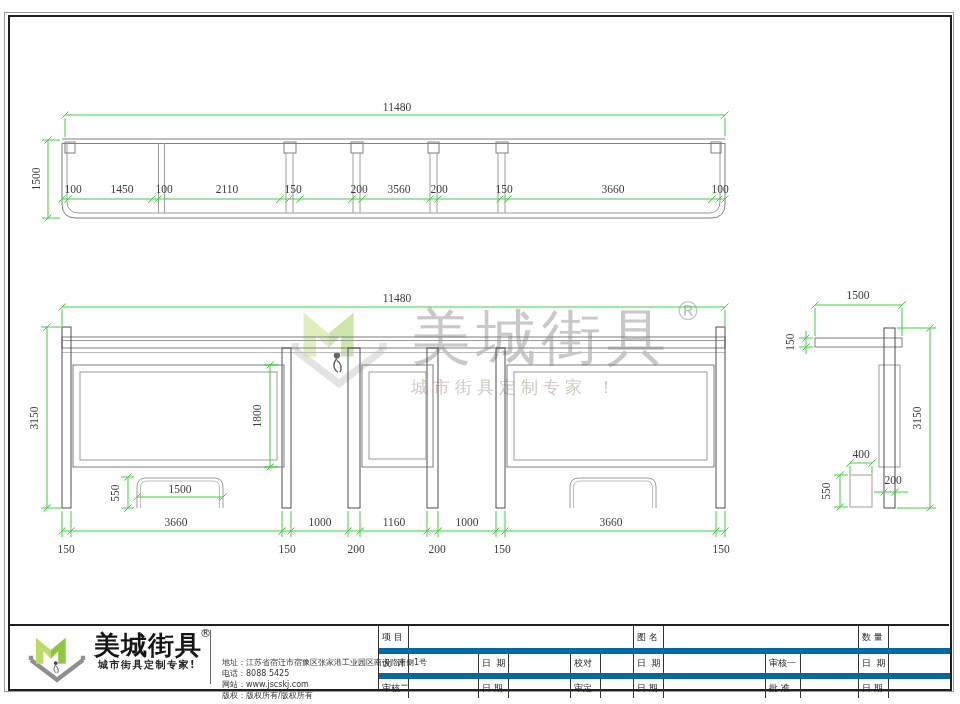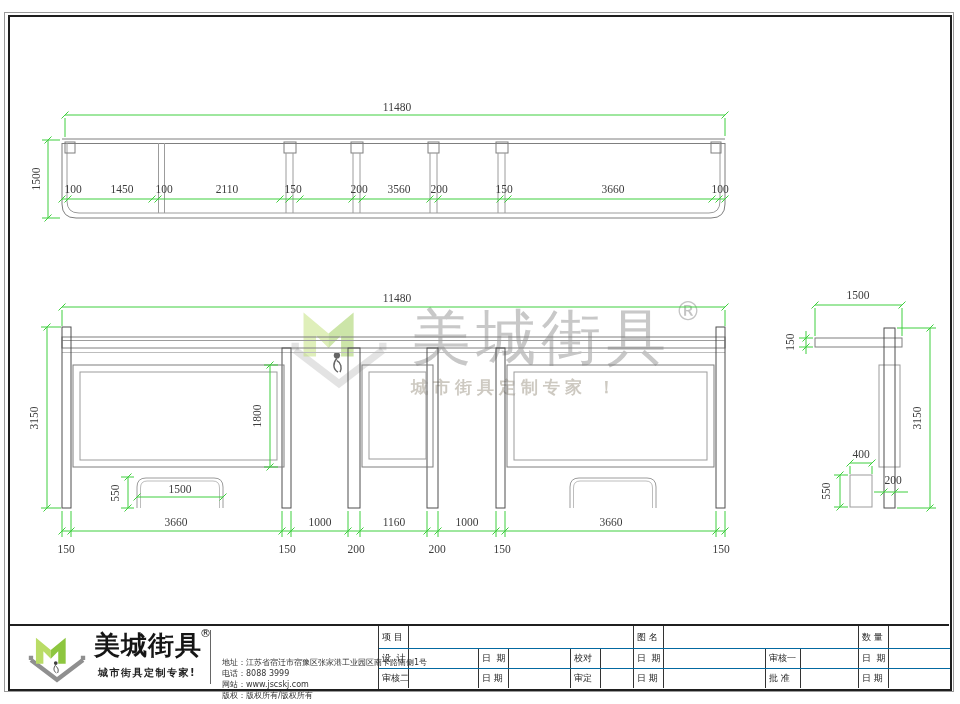--- a/index.html
+++ b/index.html
@@ -8,44 +8,44 @@
   
   .border-outer{position:absolute;left:4px;top:12px;width:948px;height:678px;
                 border:1px solid #9a9a9a;z-index:3;pointer-events:none;}
   .border-inner{position:absolute;left:8px;top:15px;width:940px;height:672px;
                 border:2px solid #1f1f1f;z-index:3;pointer-events:none;}
   
   .watermark{position:absolute;left:283px;top:298px;width:440px;height:110px;z-index:1;}
   .wm-brand{position:absolute;left:128px;top:0px;font-size:60px;color:#c8c8c8;
             letter-spacing:5px;font-family:"DejaVu Sans",sans-serif;white-space:nowrap;}
   .wm-reg{position:absolute;left:392px;top:-2px;font-size:26px;color:#c4c4c4;}
-  .wm-slogan{position:absolute;left:128px;top:78px;font-size:17px;font-weight:bold;
+  .wm-slogan{position:absolute;left:128px;top:78px;font-size:17px;font-weight:normal;
              color:#cdc9c1;letter-spacing:5px;white-space:nowrap;}
   
   svg.draw{position:absolute;left:0;top:0;z-index:2;}
   .g1{stroke:#7f7f7f;fill:none;stroke-width:1;}
   .g2{stroke:#9c9c9c;fill:none;stroke-width:1;}
   .g3{stroke:#bdbdbd;fill:none;stroke-width:1;}
   .gp{stroke:#4f4f4f;fill:none;stroke-width:1;}
   .dim{stroke:#3ecf3e;fill:none;stroke-width:1;}
   .dtx{fill:#3c3c3c;font-family:"Liberation Serif",serif;font-size:11.5px;}
   
   .titleblock{position:absolute;left:10px;top:624px;width:939px;height:63px;
               border-top:2px solid #1f1f1f;z-index:4;background:#fff;}
   .tb-left{position:absolute;left:0;top:0;width:368px;height:63px;}
   .fb-logo{position:absolute;left:16px;top:3px;}
   .fb-brand{position:absolute;left:84px;top:2px;font-size:26px;font-weight:bold;
             color:#151515;letter-spacing:1px;white-space:nowrap;}
   .fb-reg{position:absolute;left:190px;top:1px;font-size:11px;color:#151515;}
-  .fb-slogan{position:absolute;left:88px;top:40px;font-size:10px;font-weight:bold;
+  .fb-slogan{position:absolute;left:88px;top:32px;font-size:10px;font-weight:bold;
              color:#222;letter-spacing:1.5px;white-space:nowrap;}
   .fb-divider{position:absolute;left:200px;top:4px;height:54px;border-left:1px solid #666;}
   .contact{position:absolute;left:212px;top:8px;font-size:8px;line-height:11px;color:#333;white-space:nowrap;margin-top:23px;}
   .tb-table{position:absolute;left:368px;top:0;width:571px;height:63px;border-left:1px solid #333;}
-  .trow{display:grid;border-bottom:1px solid #0369a1;}
+  .trow{display:grid;border-bottom:6px solid #0369a1;}
   .r1{grid-template-columns:30px 225px 30px 195px 30px auto;height:22px;}
   .r2{grid-template-columns:30px 70px 30px 62px 30px 33px 30px 102px 35px 58px 30px auto;height:19px;font-family:Liberation Mono, monospace;}
   .r3{grid-template-columns:30px 70px 30px 62px 30px 33px 30px 102px 35px 58px 30px auto;height:19px;border-bottom:none;text-align:right;}
   .tcell{border-right:1px solid #333;display:flex;align-items:center;padding-left:3px;
          font-size:9px;color:#222;white-space:nowrap;overflow:hidden;}
   .tcell:last-child{border-right:none;}
 </style>
 </head>
 <body>
 
@@ -281,21 +281,21 @@
         <path d="M40,34 L64,14 L64,56 L52,56 L52,36 L40,48 Z" fill="#8dc63f"></path>
         <circle cx="48" cy="55" r="3" fill="#3f3f3f"></circle>
         <path d="M48,58 C44,62 44,68 49,71 M48,60 C52,62 53,67 51,71" stroke="#3f3f3f" stroke-width="1.4" fill="none"></path>
       </svg>
       <span class="fb-brand">美城街具</span>
       <span class="fb-reg">®</span>
       <span class="fb-slogan">城市街具定制专家!</span>
       <div class="fb-divider"></div>
       <div class="contact">
         <div>地址：江苏省宿迁市宿豫区张家港工业园区南卡路南侧1号</div>
-        <div>电话：8088 3999</div>
+        <div>电话：8088 5425</div>
         <div>网站：www.jscskj.com</div>
         <div>版权：版权所有/版权所有</div>
       </div>
     </div>
     <div class="tb-table">
       <div class="trow r1">
         <div class="tcell">项 目</div>
         <div class="tcell"></div>
         <div class="tcell">图 名</div>
         <div class="tcell"></div>

